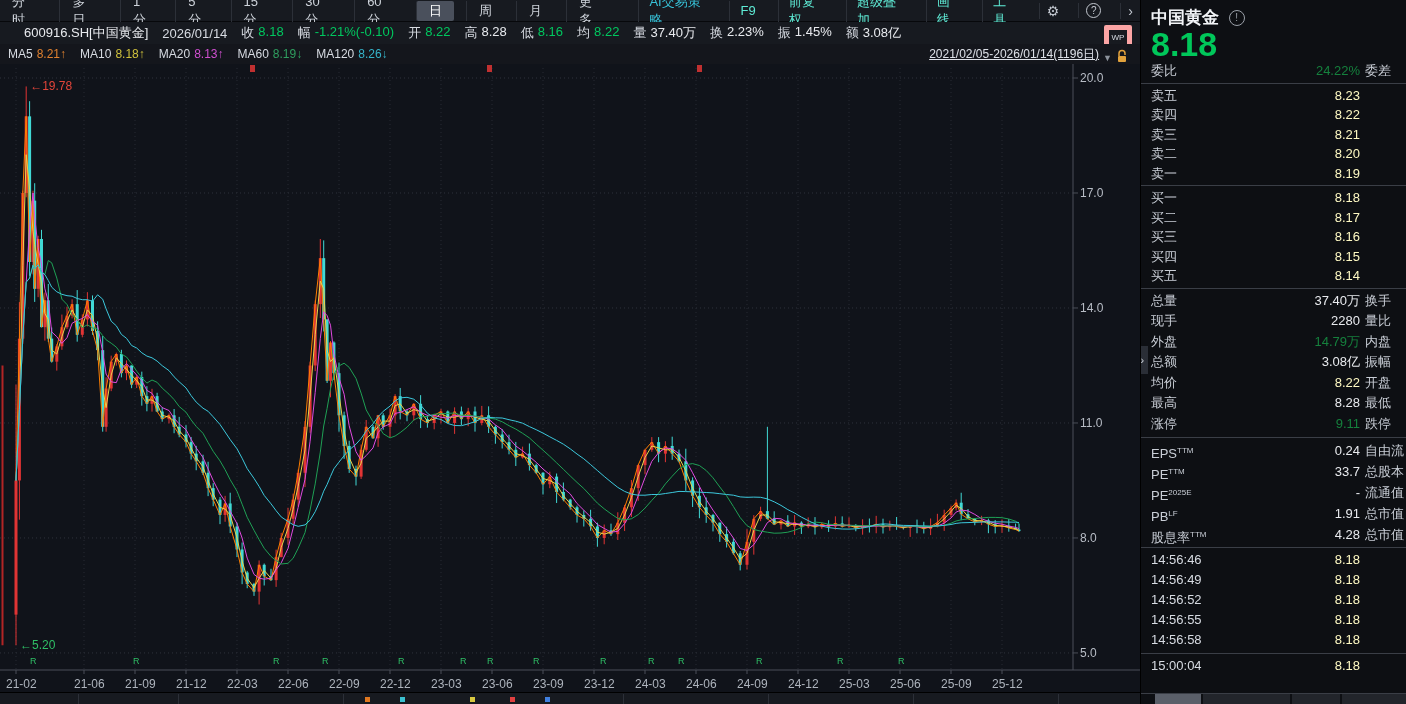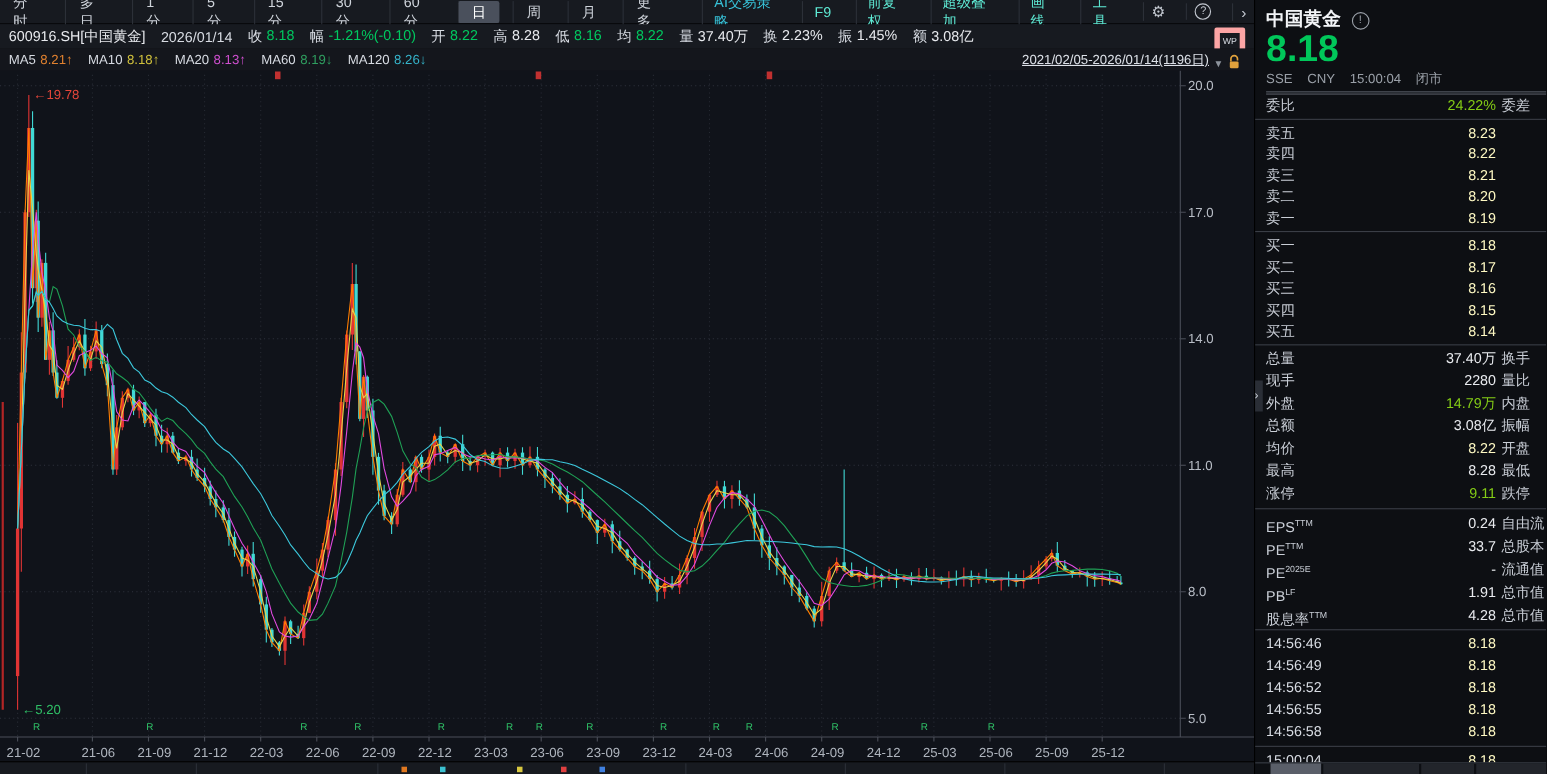--- a/index.html
+++ b/index.html
@@ -11,21 +11,21 @@
   #toolbar1{top:0;height:22px;border-bottom:1px solid #07080b;display:flex;align-items:center;font-size:13px;gap:12px;}
   #toolbar1 .tab{padding:1px 12px;color:#ced3da;cursor:pointer;border-left:1px solid #2c3038;line-height:18px;}
   #toolbar1 .tab:first-child{border-left:none;}
   #toolbar1 .tab.sel{background:#4a505c;color:#fff;border-radius:2px;}
   #toolbar1 .spacer{flex:1;}
   #toolbar1 .ritem{padding:1px 10px;border-left:1px solid #2c3038;color:#5eead4;cursor:pointer;line-height:18px;}
   #toolbar1 .accent{color:#37c2d8;}
   #toolbar1 .icon{padding:0 7px;border-left:1px solid #2c3038;color:#c3c8d0;font-size:14px;cursor:pointer;display:flex;align-items:center;}
   .circle-q{display:inline-block;width:13px;height:13px;border:1px solid #c3c8d0;border-radius:50%;
             font-size:10px;line-height:13px;text-align:center;color:#c3c8d0;}
-  #toolbar2{top:22px;height:22px;display:flex;align-items:center;font-size:13px;padding-left:8px;}
+  #toolbar2{top:22px;height:22px;display:flex;align-items:center;font-size:13px;padding-left:24px;}
   #toolbar2 .lab{color:#d7dbe2;margin-left:14px;}
   #toolbar2 .v-green{color:#00c75f;margin-left:4px;}
   #toolbar2 .v-white{color:#e8eaee;margin-left:4px;}
   #toolbar2 .sym{color:#e8eaee;}
   #wpbadge{position:absolute;right:8px;top:3px;width:18px;height:15px;border:5px solid #fca5a5;border-radius:2px;
            font-size:8px;line-height:15px;text-align:center;color:#d7dbe2;cursor:pointer;}
   #mabar{top:44px;height:20px;background:#14161c;display:flex;align-items:center;font-size:12px;padding-left:8px;}
   #mabar .ma{margin-right:14px;white-space:nowrap;}
   #mabar .ma .ml{color:#d7dbe2;margin-right:4px;}
   #rangewrap{position:absolute;right:12px;top:2px;display:flex;align-items:flex-end;font-size:12px;cursor:pointer;}
@@ -44,21 +44,21 @@
   #pinfo-icon{display:inline-block;width:14px;height:14px;border:1px solid #9aa0a8;border-radius:50%;
               font-size:10px;line-height:14px;text-align:center;color:#9aa0a8;margin-left:6px;vertical-align:2px;}
   #pprice{font-size:34px;font-weight:bold;color:#00c75a;line-height:34px;margin-top:-2px;}
   #psub{font-size:12px;color:#9aa0a8;margin-top:2px;padding-bottom:3px;border-bottom:3px double #565b64;}
   #psub span{margin-right:10px;}
   .prow{position:relative;height:19.5px;line-height:19.5px;}
   .prow .lbl{position:absolute;left:10px;color:#c9ced6;white-space:nowrap;}
   .prow .lbl sup{font-size:8px;}
   .prow .val{position:absolute;left:60px;right:46px;text-align:right;}
   .prow .lbl2{position:absolute;left:224px;color:#c9ced6;white-space:nowrap;}
-  .c-green{color:#fef9c3;} .c-red{color:#84cc16;} .c-white{color:#e8eaee;}
+  .c-green{color:#fef9c3;} .c-red{color:#15803d;} .c-white{color:#e8eaee;}
   .sep{border-top:1px solid #3a3e46;margin:2px 0;}
   .prow.stat{height:20.6px;line-height:20.6px;}
   .prow.eps{height:21px;line-height:21px;}
   .prow.tick{height:20.2px;line-height:20.2px;}
   .prow.tick .lbl{color:#d7dbe2;}
   #ptabs{position:absolute;left:0;bottom:0;width:266px;height:11px;border-top:1px solid #3a3e46;background:#0d0f13;display:flex;gap:2px;padding-left:14px;box-sizing:border-box;}
   #ptabs .seg{height:11px;background:#22252b;cursor:pointer;}
   #ptabs .seg.active{background:#5a5f69;}
   #expander{position:absolute;left:-7px;top:346px;width:14px;height:28px;background:#2a2e36;border-radius:3px 0 0 3px;
             color:#cfd4db;font-size:11px;line-height:28px;text-align:center;cursor:pointer;z-index:5;}
@@ -604,26 +604,20 @@
         <div class="dot" style="left: 545px; background: rgb(64, 128, 224);"></div>
       </div>
   </div>
 
   <div id="panel">
     <div id="expander">»</div>
     <div id="phead">
       <span id="pname">中国黄金</span>
       <span id="pinfo-icon">!</span>
       <div id="pprice">8.18</div>
-      <div id="psub">
-        <span>SSE</span>
-        <span>CNY</span>
-        <span>15:00:04</span>
-        <span>闭市</span>
-      </div>
     </div>
     <div id="pbody">
         <div class="prow">
           <span class="lbl">委比</span>
           <span class="val c-red">24.22%</span>
           <span class="lbl2">委差</span>
         </div>
         <div class="sep"></div>
         <div class="prow">
           <span class="lbl">卖五</span>

